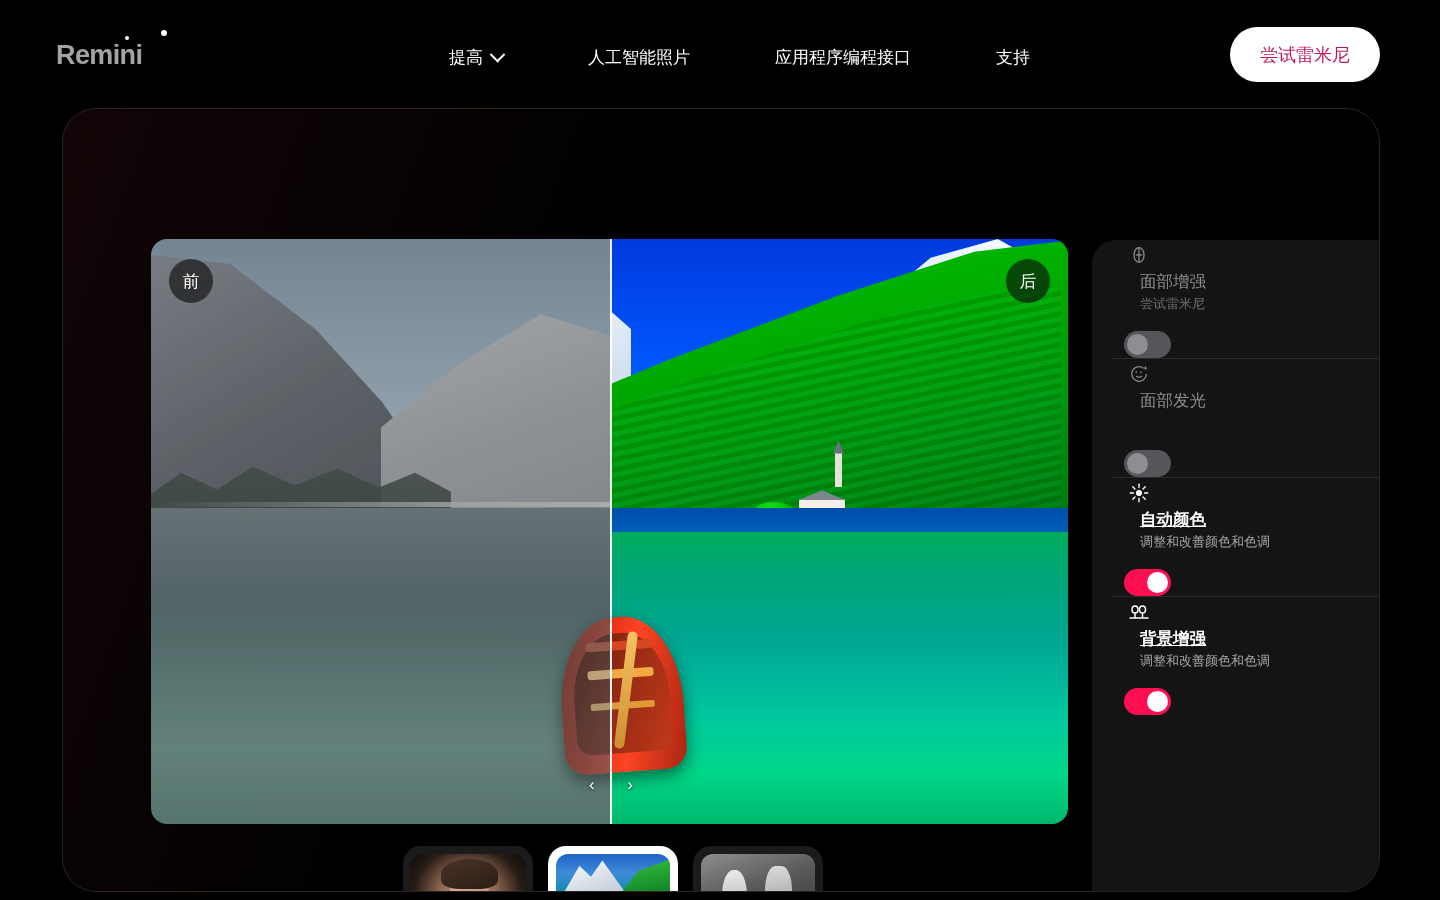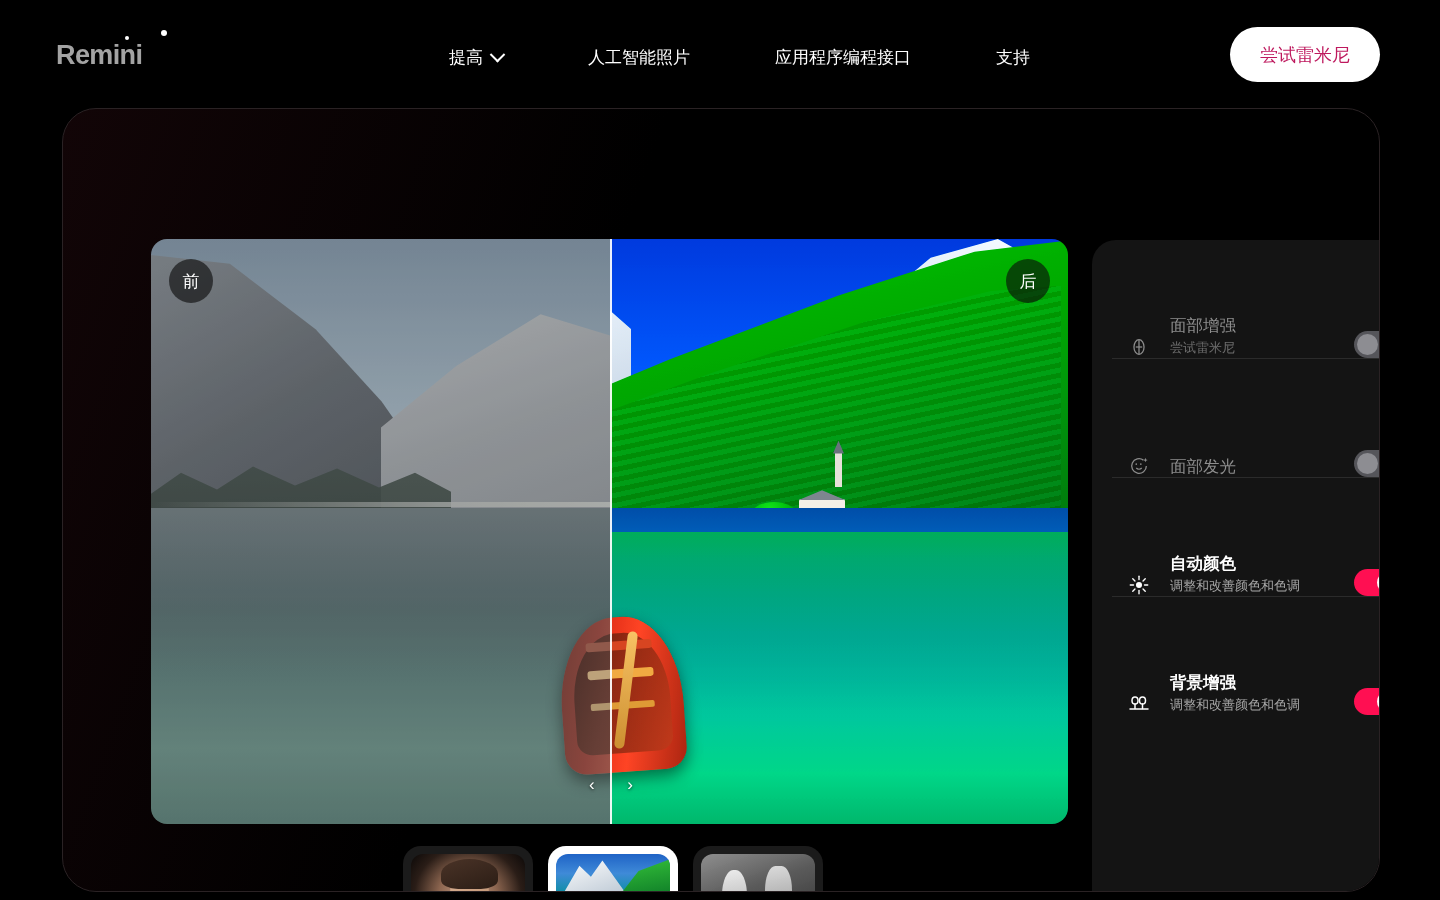--- a/index.html
+++ b/index.html
@@ -504,44 +504,45 @@
     height: 731px;
     background: #141414;
     border-radius: 24px;
     z-index: 12;
     padding: 0 16px;
   }
 
   .opt-row {
     position: relative;
     display: flex;
-    align-items: flex-end;
+    align-items: flex-start;
     min-height: 118px;
     padding: 0 0 0 16px;
+    flex-direction: column;
   }
   .opt-icon {
     width: 30px;
     flex: 0 0 30px;
     display: flex;
     align-items: center;
     justify-content: center;
     color: #8c8c8c;
   }
   .opt-row.on .opt-icon { color: #ffffff; }
   .opt-text {
     flex: 1 1 auto;
     padding-left: 16px;
     padding-right: 10px;
   }
   .opt-title {
     font-size: 16.5px;
     color: #8e8e8e;
     line-height: 1.35;
   }
-  .opt-row.on .opt-title { color: #ffffff; font-weight: 700; }
+  .opt-row.on .opt-title { color: #ffffff; font-weight: 700; text-decoration: underline; }
   .opt-sub {
     font-size: 13px;
     color: #6e6e6e;
     line-height: 1.45;
     margin-top: 3px;
     max-width: 152px;
   }
   .opt-row.on .opt-sub { color: #a6a6a6; }
 
   .toggle {

